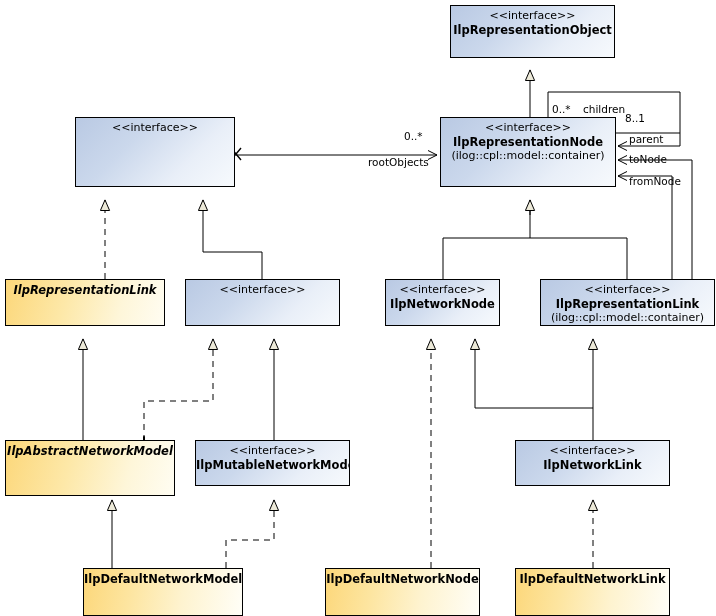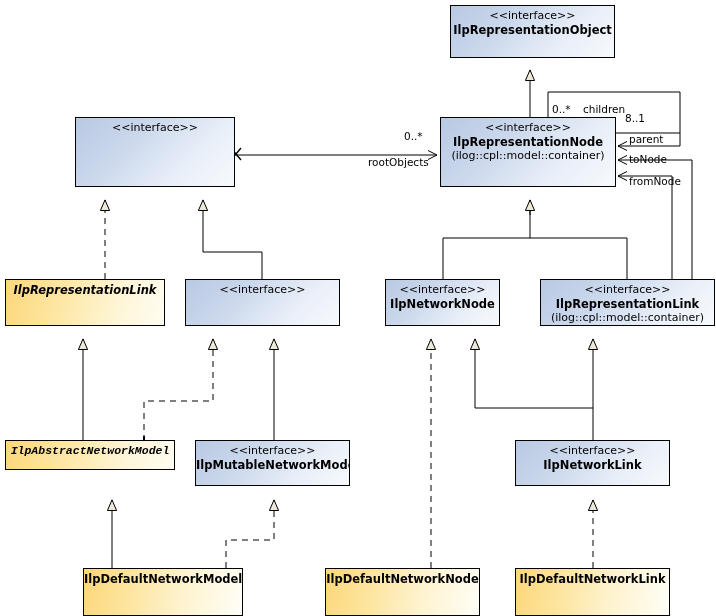--- a/index.html
+++ b/index.html
@@ -216,21 +216,21 @@
     <span class="stereo">&lt;&lt;interface&gt;&gt;</span>
     <span class="cname">IlpNetworkNode</span>
   </div>
 
   <div class="uml-box iface" style="left:540px; top:279px; width:175px; height:47px;">
     <span class="stereo">&lt;&lt;interface&gt;&gt;</span>
     <span class="cname">IlpRepresentationLink</span>
     <span class="pkg">(ilog::cpl::model::container)</span>
   </div>
 
-  <div class="uml-box abstract-cls box-top-align" style="left:5px; top:440px; width:170px; height:30px;font-family:Liberation Mono, monospace;">
+  <div class="uml-box abstract-cls box-top-align" style="left:5px; top:440px; width:170px; height:56px;">
     <span class="cname">IlpAbstractNetworkModel</span>
   </div>
 
   <div class="uml-box iface" style="left:195px; top:440px; width:155px; height:46px;">
     <span class="stereo">&lt;&lt;interface&gt;&gt;</span>
     <span class="cname">IlpMutableNetworkModel</span>
   </div>
 
   <div class="uml-box iface" style="left:515px; top:440px; width:155px; height:46px;">
     <span class="stereo">&lt;&lt;interface&gt;&gt;</span>

